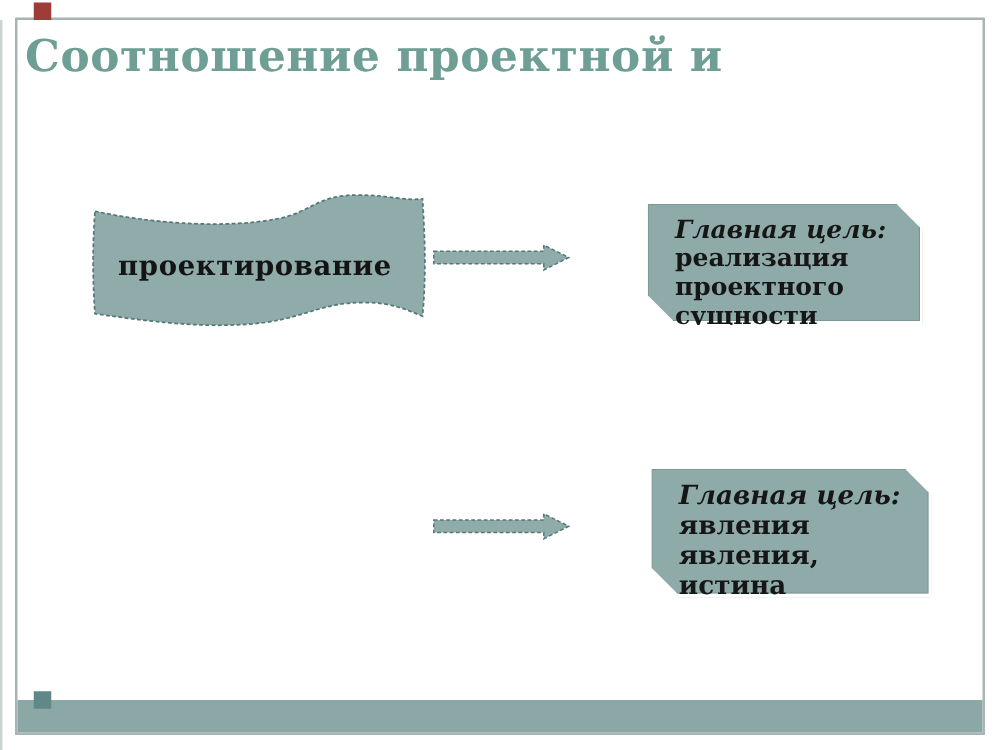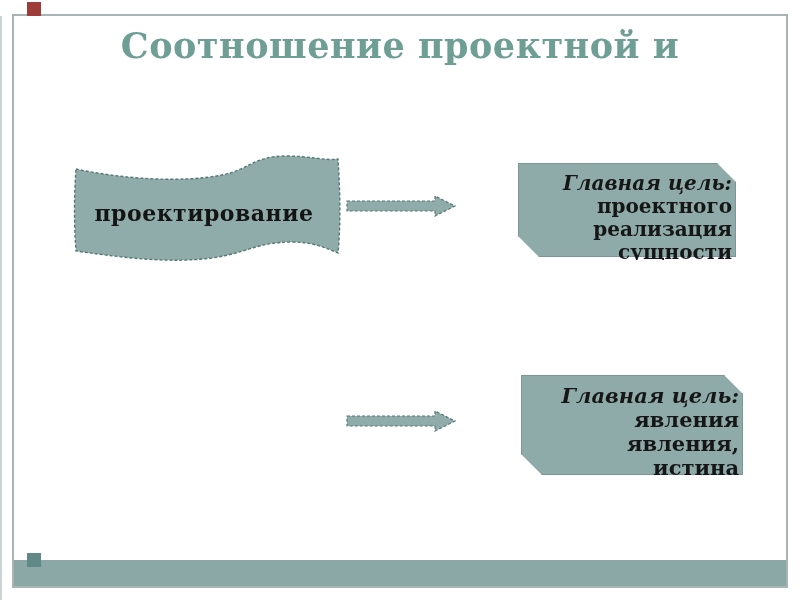--- a/index.html
+++ b/index.html
@@ -12,21 +12,21 @@
   .frame{
     position:absolute; left:12px; top:14px; width:776px; height:574px;
     border:2px solid #a9b5b5; box-sizing:border-box;
   }
   .accent-sq{position:absolute; width:14px; height:14px;}
   .accent-sq.top{left:27px; top:2px; background:#9d3c38;}
   .accent-sq.bottom{left:27px; top:553px; background:#5f8886;}
   .bottom-bar{position:absolute; left:14px; top:560px; width:772px; height:26px; background:#8ba8a6;}
 
   .title{
-    position:absolute; left:20px; right:20px; top:22px; text-align:center;
+    position:absolute; left:20px; right:20px; top:22px; text-align:left;
     color:#6e9e94; font-weight:bold; font-size:35px; line-height:47px; letter-spacing:0.5px;
   }
 
   .flag{position:absolute; left:72px; width:270px; height:116px;}
   .flag svg{position:absolute; left:0; top:0; width:270px; height:116px;}
   .flag .flag-label{
     position:absolute; left:0; right:6px; top:0; bottom:0;
     display:flex; align-items:center; justify-content:center;
     padding-top:6px; font-weight:bold; font-size:22px; color:#141414; letter-spacing:0.5px;
   }
@@ -40,21 +40,21 @@
     clip-path:polygon(0 0, calc(100% - 20px) 0, 100% 20px, 100% 100%, 22px 100%, 0 calc(100% - 22px));
     filter:drop-shadow(3px 4px 2px rgba(105,105,105,0.75));
   }
   .callout .callout-fill{
     position:absolute; left:0; top:0; right:2px; bottom:3px; background:#8eaba9;
     border:1px solid #7a9795; box-sizing:border-box;
     clip-path:polygon(0 0, calc(100% - 19px) 0, 100% 19px, 100% 100%, 21px 100%, 0 calc(100% - 21px));
   }
   .callout .callout-text{
     position:absolute; left:22px; top:9px; right:6px;
-    color:#161616; font-weight:bold; font-size:20px; line-height:23px;text-align:right;
+    color:#161616; font-weight:bold; font-size:20px; line-height:23px;
   }
   .callout .heading{font-style:italic;}
   .callout1{left:518px; top:163px; width:220px; height:97px;}
   .callout2{left:521px; top:375px; width:224px; height:103px;}
   .callout2 .callout-text{font-size:21px; line-height:24px;}
 </style>
 </head>
 <body>
 
 <div class="page">
@@ -78,22 +78,22 @@
   </div>
 
   <svg class="arrow arrow1" viewBox="0 0 114 26">
     <polygon points="2,8 90,8 90,3 110,13 90,23 90,18 2,18" stroke="#557876" stroke-width="1.2" stroke-dasharray="3 2" fill="#8FACAA"></polygon>
   </svg>
 
   <div class="callout callout1">
     <div class="callout-fill"></div>
     <div class="callout-text">
       <div class="heading">Главная цель:</div>
+      <div>реализация</div>
       <div>проектного</div>
-      <div>реализация</div>
       <div>сущности</div>
     </div>
   </div>
 
 
   <svg class="arrow arrow2" viewBox="0 0 114 26">
     <polygon points="2,8 90,8 90,3 110,13 90,23 90,18 2,18" stroke="#557876" stroke-width="1.2" stroke-dasharray="3 2" fill="#8FACAA"></polygon>
   </svg>
 
   <div class="callout callout2">

